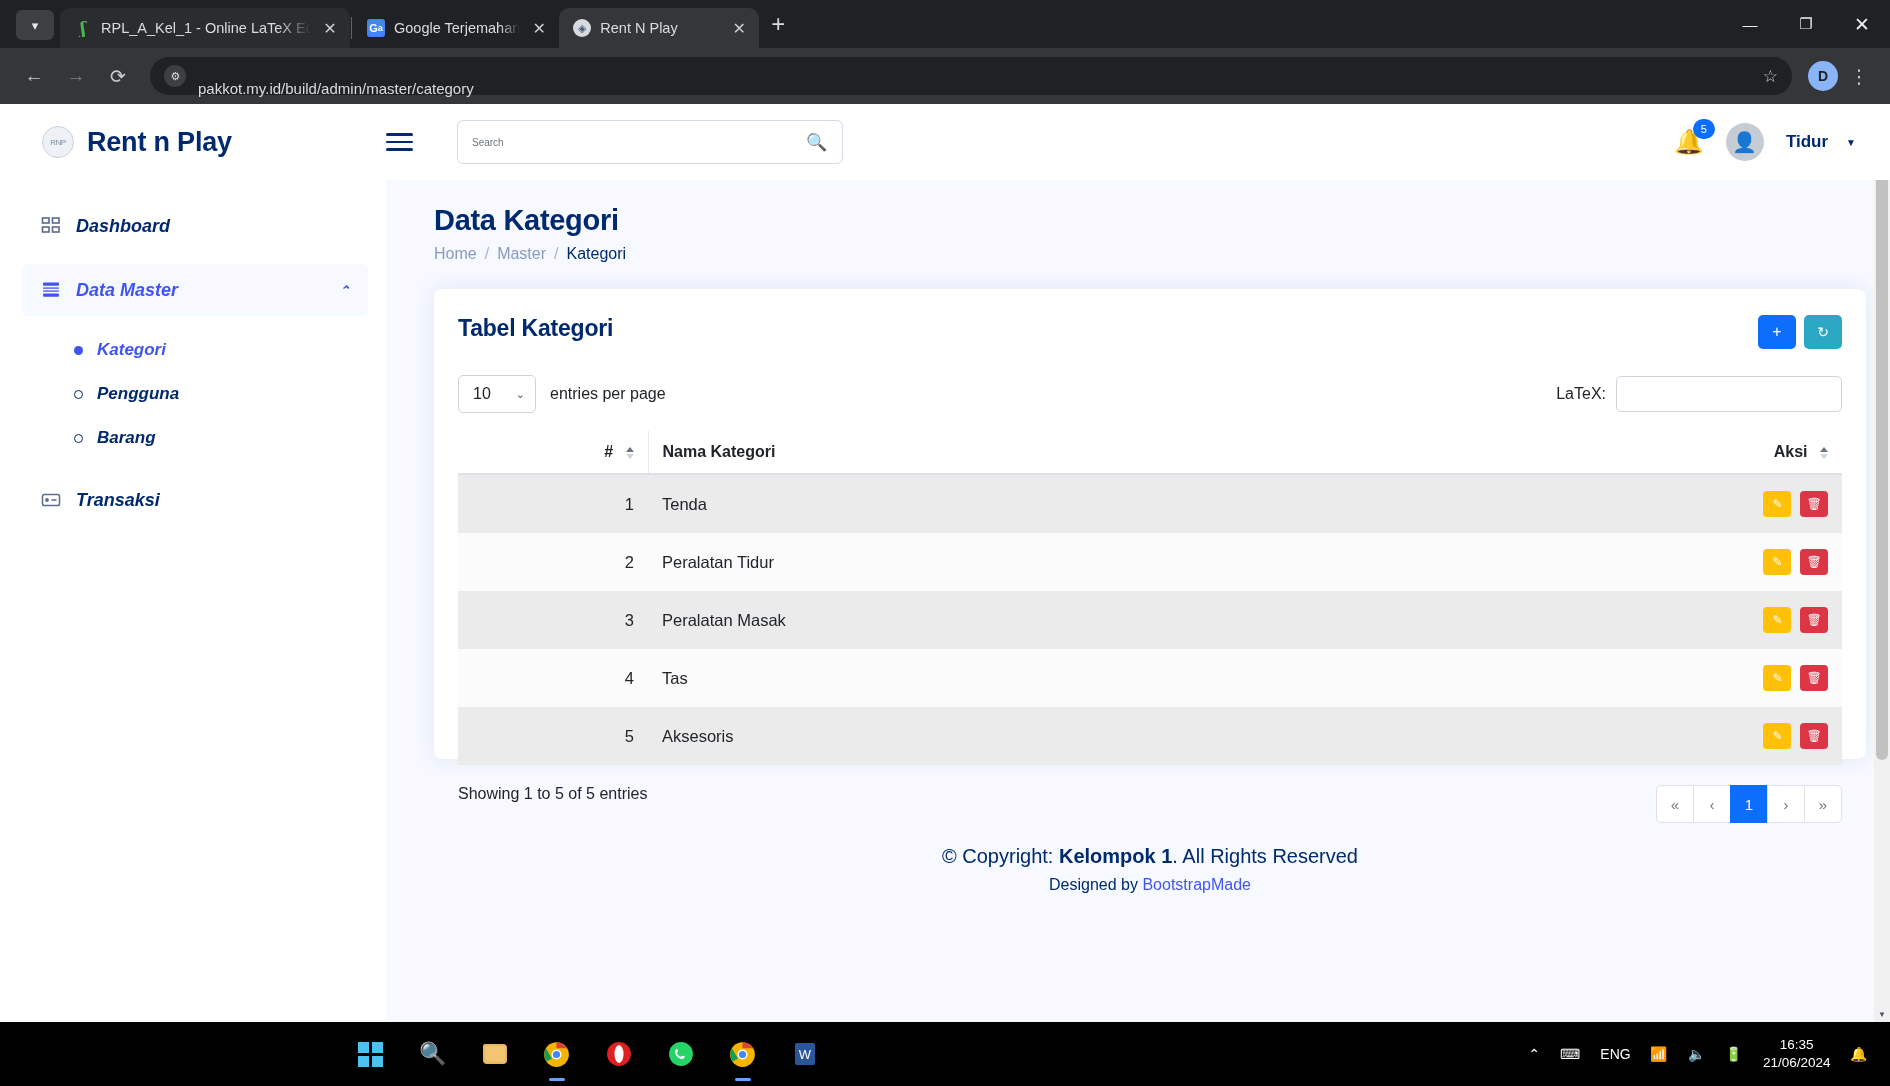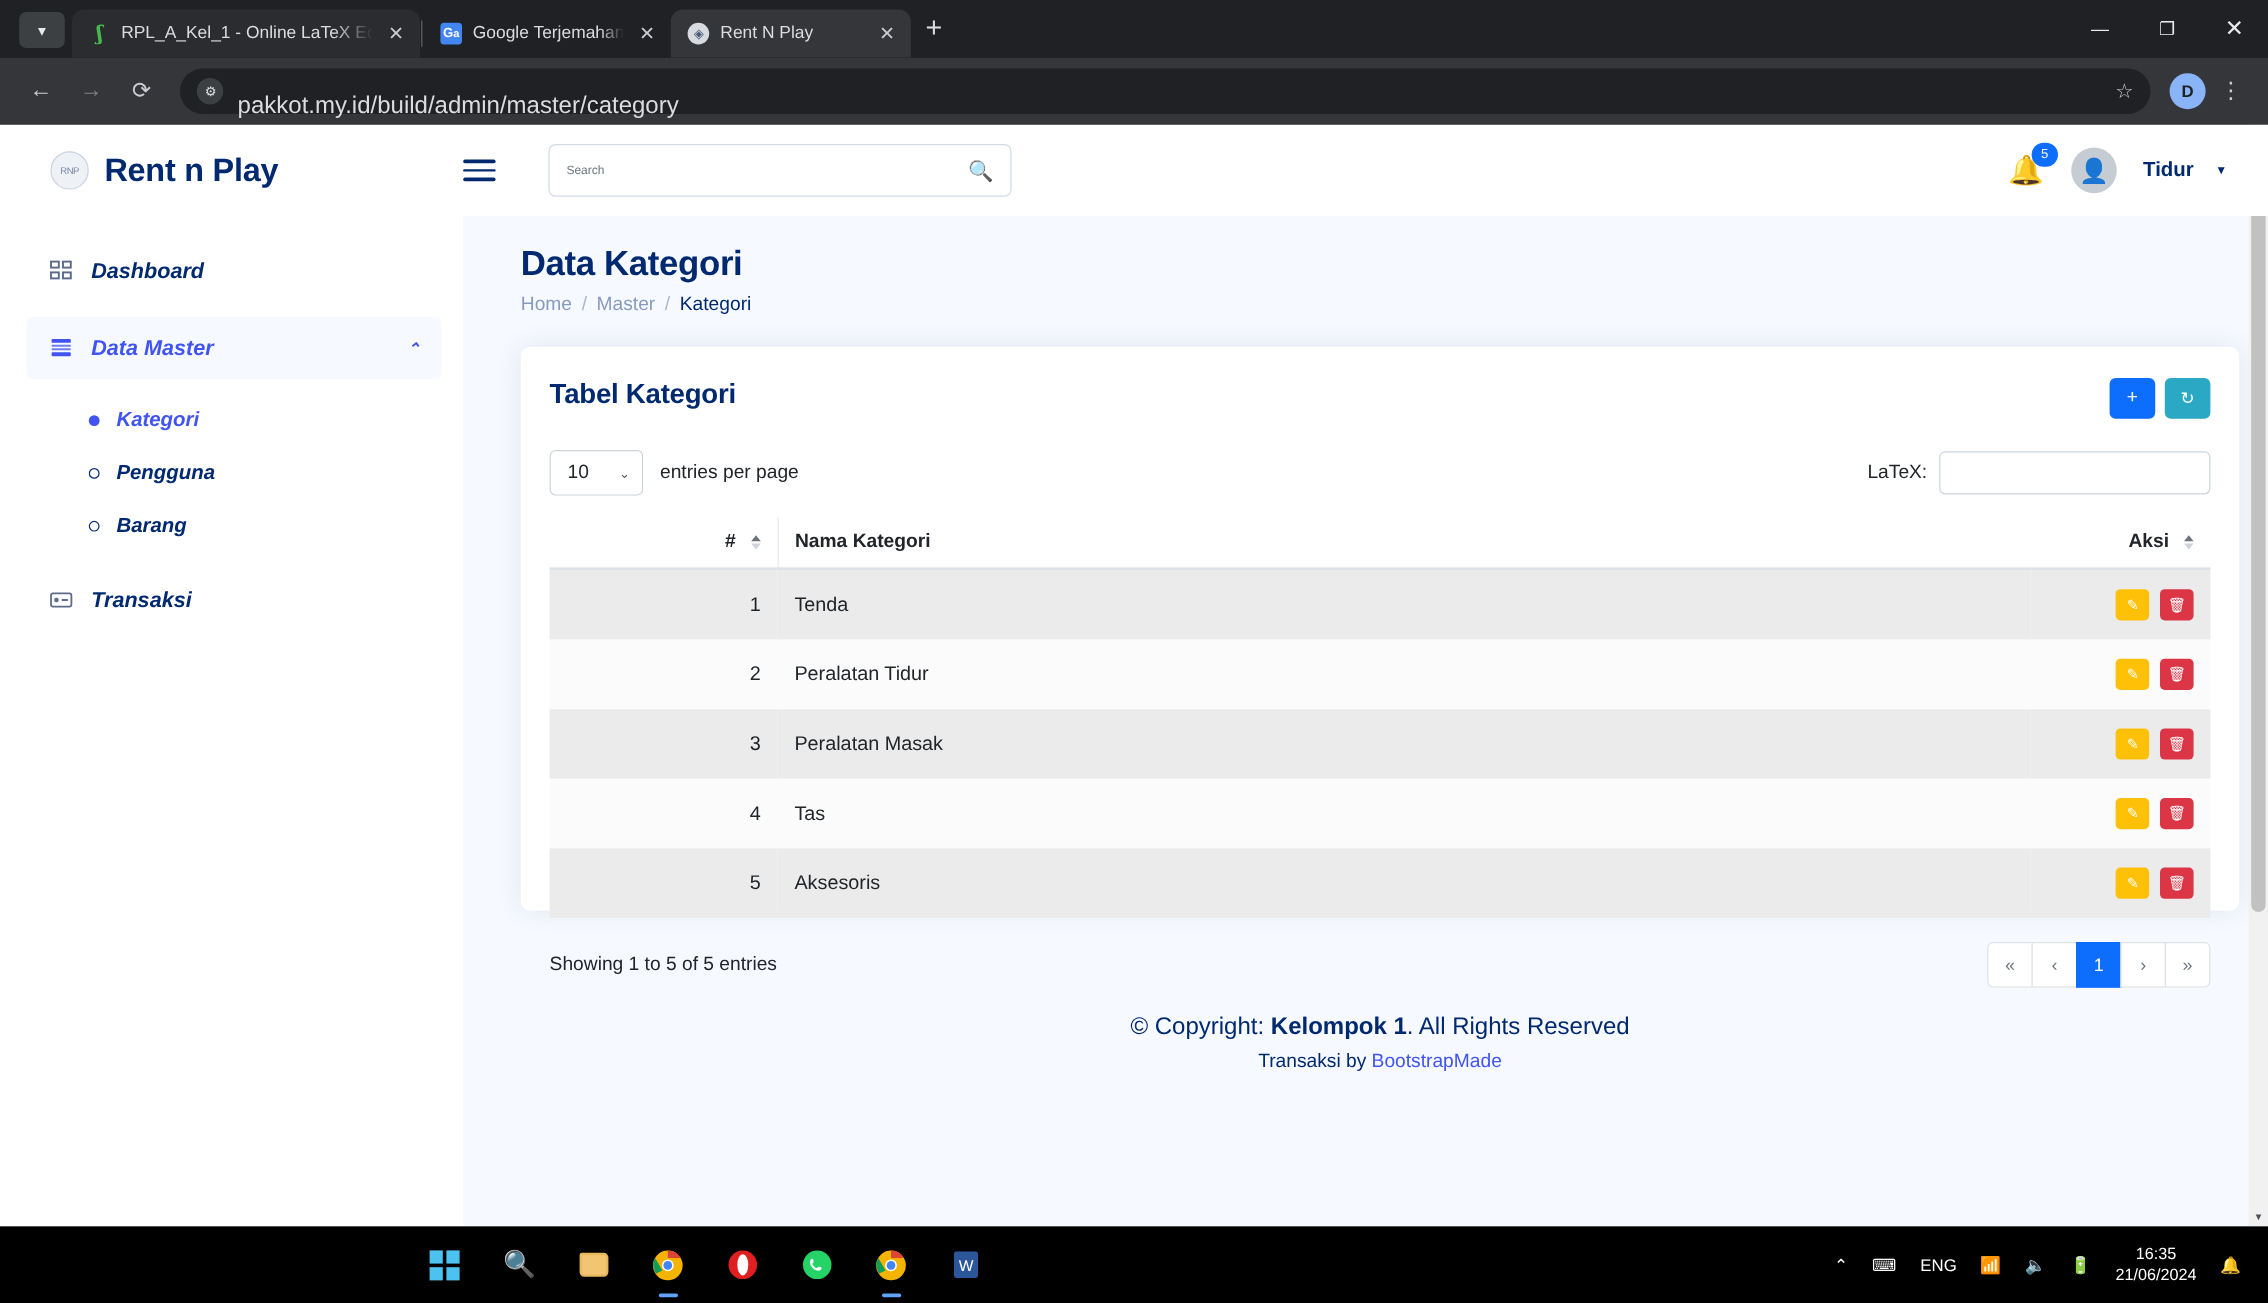--- a/index.html
+++ b/index.html
@@ -62,21 +62,21 @@
   .nav-btn { width: 36px; height: 36px; display: flex; align-items: center; justify-content: center;
              color: #c9ccd0; font-size: 19px; border-radius: 50%; }
   .nav-btn.dim { color: #7e8083; }
   .omnibox {
     flex: 1; height: 38px; background: #202124; border-radius: 19px;
     display: flex; align-items: center; padding: 0 14px; margin-left: 8px; gap: 12px;
   }
   .omni-icon { width: 22px; height: 22px; border-radius: 50%; background: #3c4043;
                display: flex; align-items: center; justify-content: center;
                color: #dadce0; font-size: 11px; letter-spacing: -1px; }
-  .omni-url { color: #dadce0; font-size: 20px; flex: 1; margin-top: 24px; }
+  .omni-url { color: #dadce0; font-size: 15px; flex: 1; margin-top: 24px; }
   .omni-star { color: #c9ccd0; font-size: 17px; }
   .profile-pill { width: 30px; height: 30px; border-radius: 50%; background: #8ab4f8;
                   color: #202124; display: flex; align-items: center; justify-content: center;
                   font-size: 14px; font-weight: bold; margin-left: 10px; }
   .menu-dots { color: #c9ccd0; font-size: 19px; width: 30px; text-align: center; }
 
   
   .viewport {
     position: absolute; top: 104px; left: 0;
     width: 1890px; height: 918px; background: #ffffff; overflow: hidden;
@@ -201,21 +201,21 @@
   tbody tr.even { background: #fbfbfc; }
   td.c-num { text-align: right; }
   td.c-aksi { text-align: right; white-space: nowrap; }
   .act-btn {
     display: inline-flex; align-items: center; justify-content: center;
     width: 28px; height: 26px; border-radius: 4px; color: #fff; font-size: 12px; margin-left: 4px;
   }
   .act-edit { background: #ffc107; }
   .act-del { background: #dc3545; }
 
-  .table-foot { display: flex; align-items: center; margin-top: 20px; }
+  .table-foot { display: flex; align-items: flex-start; margin-top: 20px; }
   .showing { font-size: 16px; color: #212529; }
   .pager { margin-left: auto; display: flex; }
   .pg {
     min-width: 38px; height: 38px; border: 1px solid #dee2e6; margin-left: -1px;
     display: flex; align-items: center; justify-content: center;
     font-size: 15px; color: #6c757d; background: #fff;
   }
   .pg:first-child { border-radius: 5px 0 0 5px; }
   .pg:last-child { border-radius: 0 5px 5px 0; }
   .pg.on { background: #0d6efd; border-color: #0d6efd; color: #fff; }
@@ -494,21 +494,21 @@
             </div>
           </div>
         </div>
 
         <div class="page-footer">
           <div class="pf1">
             <span>© Copyright:</span>
             <b>Kelompok 1</b><span>. All Rights Reserved</span>
           </div>
           <div class="pf2">
-            <span>Transaksi by</span>
+            <span>Designed by</span>
             <a href="#">BootstrapMade</a>
           </div>
         </div>
       </div>
     </div>
 
     <div class="scrollbar">
       <div class="scroll-up">▲</div>
       <div class="scroll-thumb"></div>
       <div class="scroll-dn">▼</div>

